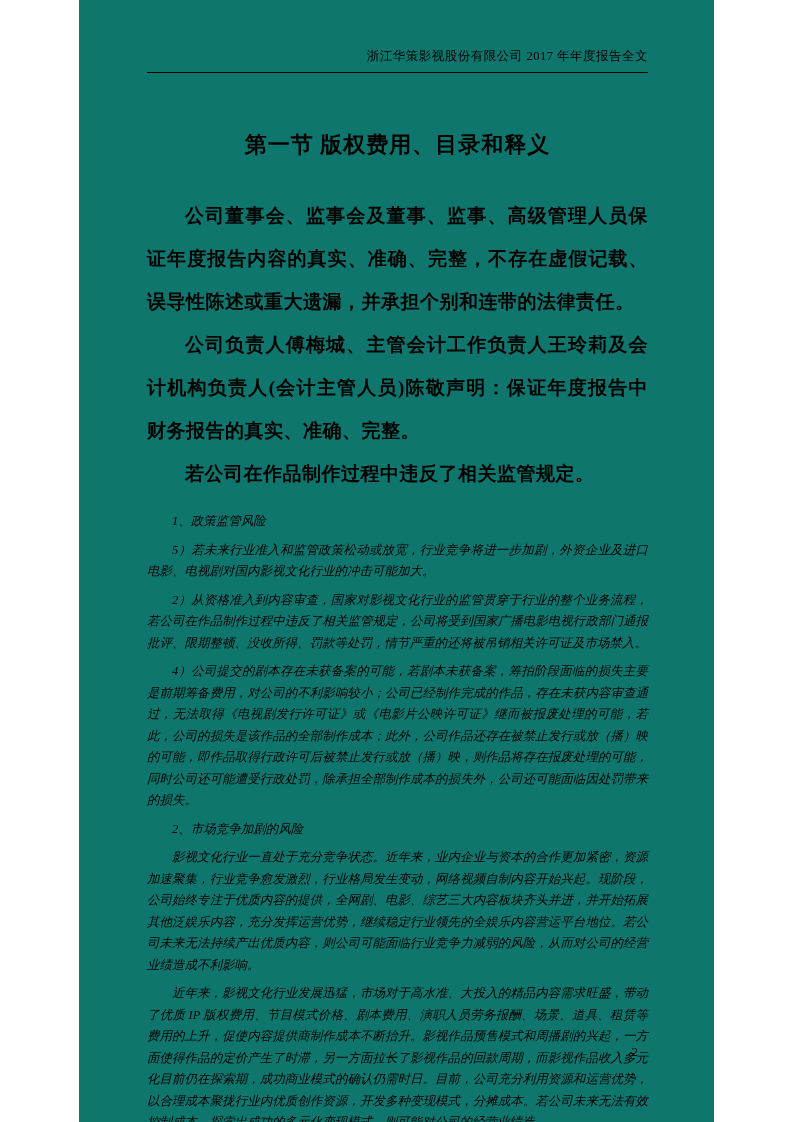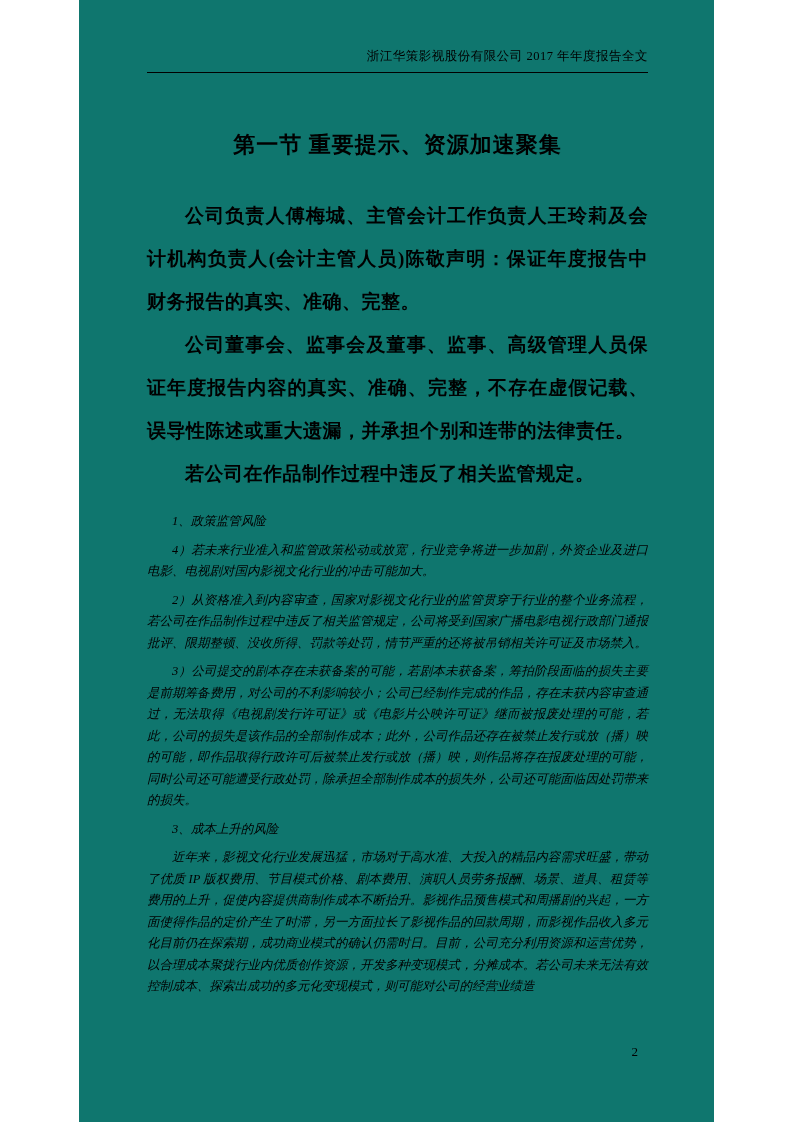--- a/index.html
+++ b/index.html
@@ -75,38 +75,41 @@
 <body>
 
 <div class="page">
 
   <div class="header">
     <span>浙江华策影视股份有限公司 2017 年年度报告全文</span>
   </div>
 
   <main class="content">
 
-    <h1 class="title">第一节 重要提示、资源加速聚集</h1>
+    <h1 class="title">第一节 版权费用、目录和释义</h1>
 
+    <p class="lead">公司董事会、监事会及董事、监事、高级管理人员保证年度报告内容的真实、准确、完整，不存在虚假记载、误导性陈述或重大遗漏，并承担个别和连带的法律责任。</p>
     <p class="lead">公司负责人傅梅城、主管会计工作负责人王玲莉及会计机构负责人(会计主管人员)陈敬声明：保证年度报告中财务报告的真实、准确、完整。</p>
-    <p class="lead">公司董事会、监事会及董事、监事、高级管理人员保证年度报告内容的真实、准确、完整，不存在虚假记载、误导性陈述或重大遗漏，并承担个别和连带的法律责任。</p>
     <p class="lead">若公司在作品制作过程中违反了相关监管规定。</p>
 
     <div class="body-block">
 
       <section>
         <p class="section-heading">1、政策监管风险</p>
-        <p>4）若未来行业准入和监管政策松动或放宽，行业竞争将进一步加剧，外资企业及进口电影、电视剧对国内影视文化行业的冲击可能加大。</p>
+        <p>5）若未来行业准入和监管政策松动或放宽，行业竞争将进一步加剧，外资企业及进口电影、电视剧对国内影视文化行业的冲击可能加大。</p>
         <p>2）从资格准入到内容审查，国家对影视文化行业的监管贯穿于行业的整个业务流程，若公司在作品制作过程中违反了相关监管规定，公司将受到国家广播电影电视行政部门通报批评、限期整顿、没收所得、罚款等处罚，情节严重的还将被吊销相关许可证及市场禁入。</p>
-        <p>3）公司提交的剧本存在未获备案的可能，若剧本未获备案，筹拍阶段面临的损失主要是前期筹备费用，对公司的不利影响较小；公司已经制作完成的作品，存在未获内容审查通过，无法取得《电视剧发行许可证》或《电影片公映许可证》继而被报废处理的可能，若此，公司的损失是该作品的全部制作成本；此外，公司作品还存在被禁止发行或放（播）映的可能，即作品取得行政许可后被禁止发行或放（播）映，则作品将存在报废处理的可能，同时公司还可能遭受行政处罚，除承担全部制作成本的损失外，公司还可能面临因处罚带来的损失。</p>
+        <p>4）公司提交的剧本存在未获备案的可能，若剧本未获备案，筹拍阶段面临的损失主要是前期筹备费用，对公司的不利影响较小；公司已经制作完成的作品，存在未获内容审查通过，无法取得《电视剧发行许可证》或《电影片公映许可证》继而被报废处理的可能，若此，公司的损失是该作品的全部制作成本；此外，公司作品还存在被禁止发行或放（播）映的可能，即作品取得行政许可后被禁止发行或放（播）映，则作品将存在报废处理的可能，同时公司还可能遭受行政处罚，除承担全部制作成本的损失外，公司还可能面临因处罚带来的损失。</p>
       </section>
 
+      <section>
+        <p class="section-heading">2、市场竞争加剧的风险</p>
+        <p>影视文化行业一直处于充分竞争状态。近年来，业内企业与资本的合作更加紧密，资源加速聚集，行业竞争愈发激烈，行业格局发生变动，网络视频自制内容开始兴起。现阶段，公司始终专注于优质内容的提供，全网剧、电影、综艺三大内容板块齐头并进，并开始拓展其他泛娱乐内容，充分发挥运营优势，继续稳定行业领先的全娱乐内容营运平台地位。若公司未来无法持续产出优质内容，则公司可能面临行业竞争力减弱的风险，从而对公司的经营业绩造成不利影响。</p>
+      </section>
 
       <section>
-        <p class="section-heading">3、成本上升的风险</p>
         <p>近年来，影视文化行业发展迅猛，市场对于高水准、大投入的精品内容需求旺盛，带动了优质 IP 版权费用、节目模式价格、剧本费用、演职人员劳务报酬、场景、道具、租赁等费用的上升，促使内容提供商制作成本不断抬升。影视作品预售模式和周播剧的兴起，一方面使得作品的定价产生了时滞，另一方面拉长了影视作品的回款周期，而影视作品收入多元化目前仍在探索期，成功商业模式的确认仍需时日。目前，公司充分利用资源和运营优势，以合理成本聚拢行业内优质创作资源，开发多种变现模式，分摊成本。若公司未来无法有效控制成本、探索出成功的多元化变现模式，则可能对公司的经营业绩造</p>
       </section>
 
     </div>
 
   </main>
 
   <div class="page-number">2</div>
 
 </div>

